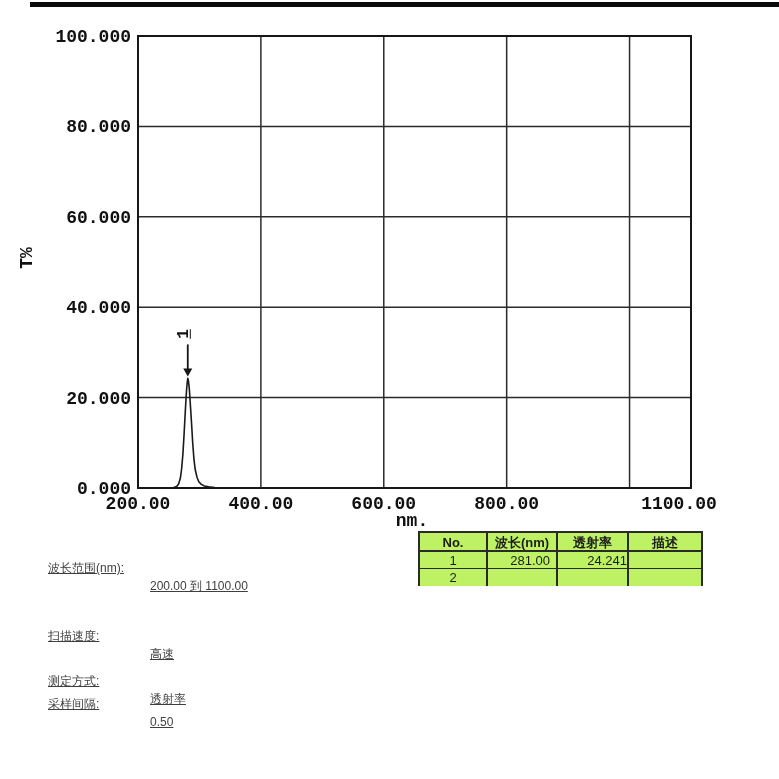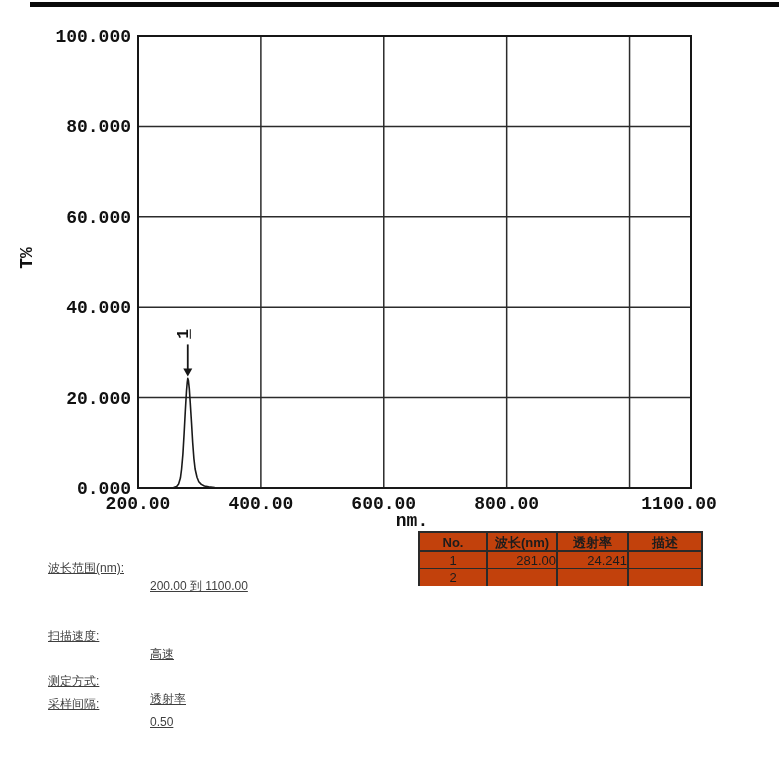--- a/index.html
+++ b/index.html
@@ -21,26 +21,26 @@
     font-weight:bold;font-size:16px;color:#111;transform:rotate(-90deg);
     text-decoration:underline;text-underline-offset:2px;line-height:16px;
   }
   .meta-block{position:absolute;font-size:12px;color:#3f3f3f;line-height:16.6px;white-space:pre;}
   .meta-header{margin-bottom:0;}
   .meta-row{display:flex;text-decoration:underline;}
   .meta-label{width:102px;flex:0 0 102px;}
   .meta-value{white-space:pre;margin-top:18px;}
   .ptable{
     position:absolute;left:418px;top:531px;width:281px;
-    border:2px solid #2a2a2a;border-bottom:none;font-size:13px;color:#1c1c1c;background:#c2410c;
+    border:2px solid #2a2a2a;border-bottom:none;font-size:13px;color:#1c1c1c;background:#bef264;
   }
   .prow{display:flex;}
   .pcell{box-sizing:border-box;overflow:hidden;}
   .c0{width:68px;border-right:2px solid #2a2a2a;text-align:center;}
-  .c1{width:70px;border-right:2px solid #2a2a2a;text-align:right;}
+  .c1{width:70px;border-right:2px solid #2a2a2a;text-align:right;padding-right:6px;}
   .c2{width:71px;border-right:2px solid #2a2a2a;text-align:right;}
   .c3{flex:1;text-align:center;}
   .phead .pcell{border-bottom:2px solid #2a2a2a;font-weight:bold;text-align:center;padding-right:0;height:19px;line-height:19px;}
   .pbody1 .pcell{border-bottom:1.5px solid #2a2a2a;height:17px;line-height:17px;}
   .pbody2 .pcell{height:17px;line-height:17px;}
 </style>
 </head>
 <body>
 
 <div class="top-bar"></div>

